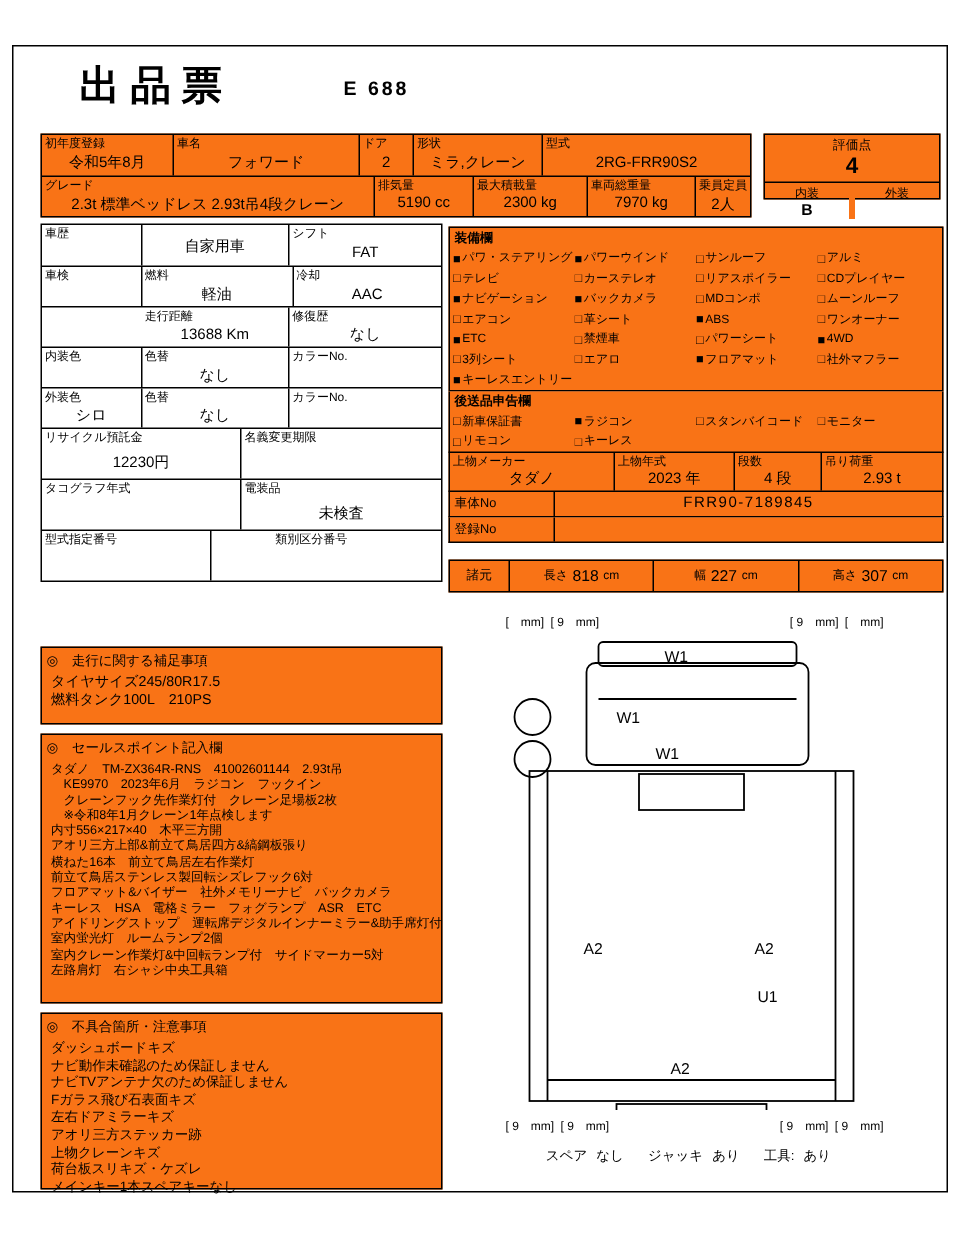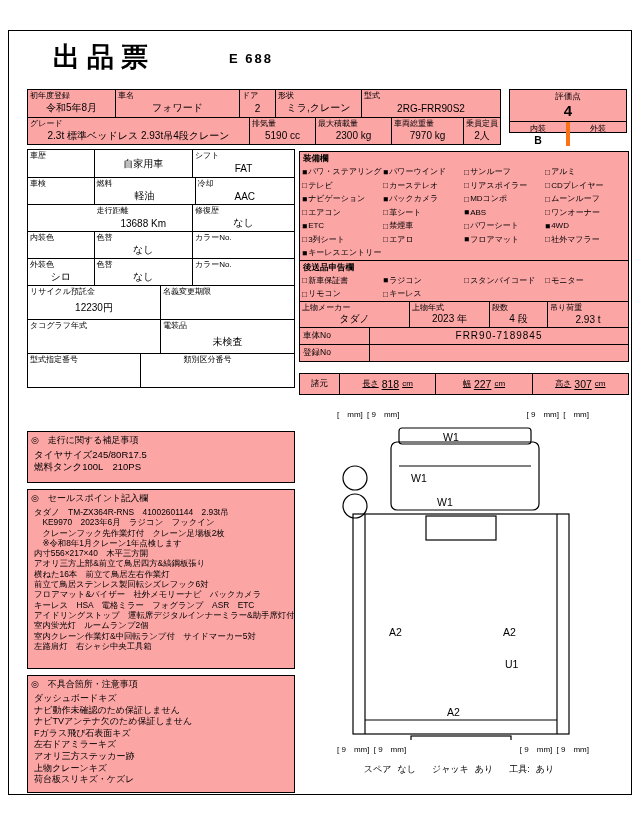--- a/index.html
+++ b/index.html
@@ -1,20 +1,20 @@
 <!DOCTYPE html>
 <html><head>
 <meta charset="utf-8">
 <style>
   * { margin:0; padding:0; box-sizing:border-box; }
   html,body { width:640px; height:827px; background:#fff; }
   body { font-family:"Liberation Sans","DejaVu Sans",sans-serif; color:#000; position:relative; }
   .sheet { position:absolute; left:8px; top:30px; width:624px; height:765px; border:1.5px solid #000; background:#fff; }
   .abs { position:absolute; }
-  .box { border:1px solid #000; background:#fca5a5; }
+  .box { border:1px solid #000; background:#f97316; }
 
   .title { left:44px; top:8px; font-size:27px; font-weight:bold; letter-spacing:7px; }
   .code  { left:220px; top:20px; font-size:13px; font-weight:bold; letter-spacing:2px; }
 
   
   .mtable { left:18px; top:58px; width:474px; height:56px; display:flex; flex-direction:column; }
   .mrow { display:flex; height:28px; }
   .mrow + .mrow { border-top:1px solid #000; }
   .mcell { border-right:1px solid #000; height:100%; display:flex; flex-direction:column; overflow:hidden; }
   .mcell:last-child { border-right:none; }
@@ -59,21 +59,21 @@
   .birow { display:flex; height:26px; }
   .bicell { border-right:1px solid #000; display:flex; flex-direction:column; overflow:hidden; }
   .bicell:last-child { border-right:none; }
 
   .numrow { display:flex; height:17px; }
   .numlabel { width:70px; border-right:1px solid #000; font-size:8.5px; display:flex; align-items:center; padding-left:3px; }
   .numval { flex:1; font-size:10px; display:flex; align-items:center; justify-content:center; letter-spacing:1px; }
 
   .specrow { display:flex; height:22px; }
   .speclabel { width:40px; border-right:1px solid #000; font-size:8.5px; display:flex; align-items:center; justify-content:center; }
-  .speccell { flex:1; border-right:1px solid #000; display:flex; align-items:center; justify-content:center; gap:3px;text-decoration:underline; }
+  .speccell { flex:1; border-right:1px solid #000; display:flex; align-items:center; justify-content:center; gap:3px; }
   .speccell:last-child { border-right:none; }
   .spec-k { font-size:8px; }
   .spec-v { font-size:10.5px; }
   .spec-u { font-size:8px; }
 
   .dims { display:flex; justify-content:space-between; padding:0 38px; font-size:8px; }
   .dimgroup span { margin-right:2px; }
 
   .dfoot { display:flex; justify-content:center; gap:6px; font-size:9px; }
   .dfoot .val { margin-right:10px; }
@@ -285,20 +285,21 @@
     <div class="sec-title">◎　不具合箇所・注意事項</div>
     <div>
         <div class="tline">ダッシュボードキズ</div>
         <div class="tline">ナビ動作未確認のため保証しません</div>
         <div class="tline">ナビTVアンテナ欠のため保証しません</div>
         <div class="tline">Fガラス飛び石表面キズ</div>
         <div class="tline">左右ドアミラーキズ</div>
         <div class="tline">アオリ三方ステッカー跡</div>
         <div class="tline">上物クレーンキズ</div>
         <div class="tline">荷台板スリキズ・ケズレ</div>
+        <div class="tline">メインキー1本スペアキーなし</div>
       </div>
   </div>
 
   <div class="abs rcolwrap">
 
     <div class="box ckgridbox">
       <div class="cktitle">装備欄</div>
       <div class="ckgrid">
           <div class="ckcell">
             <span class="ckbox">■</span>

